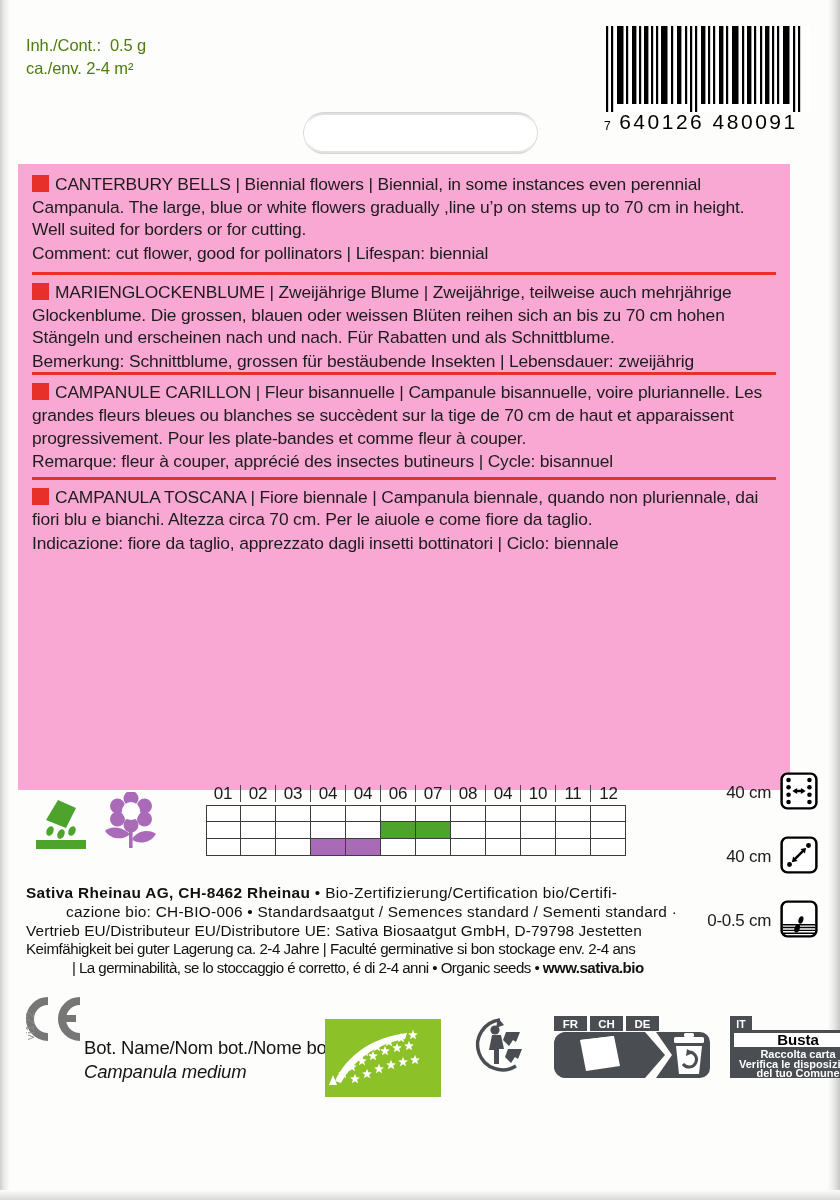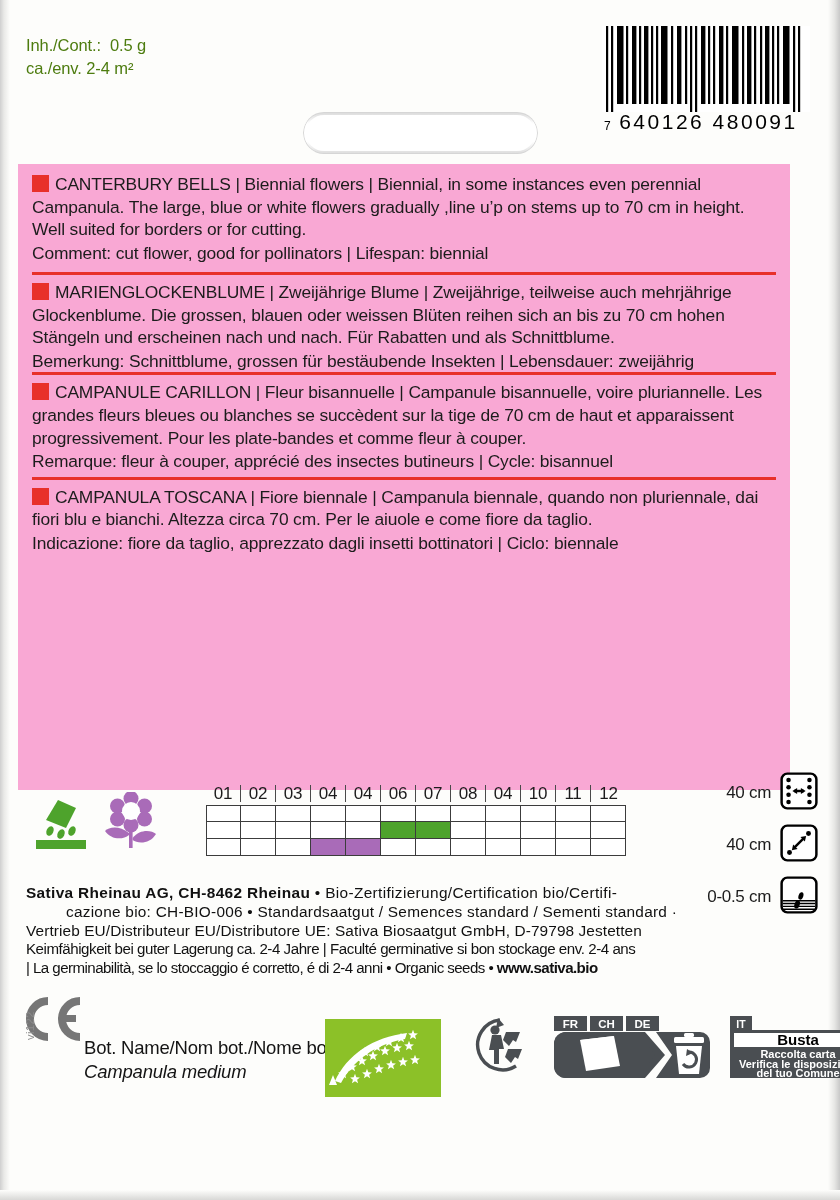--- a/index.html
+++ b/index.html
@@ -119,21 +119,21 @@
     width: 35px; height: 17px;
     border-right: 1.4px solid #3c3c3c;
     border-bottom: 1.4px solid #3c3c3c;
     background: #fff;
   }
   .cal-row:first-child .cal-cell { border-top: 1.4px solid #3c3c3c; }
   .cal-row .cal-cell:first-child { border-left: 1.4px solid #3c3c3c; }
 
   .spacing-col {
     position: absolute; right: 4px; top: 4px;
-    display: flex; flex-direction: column; gap: 10px;
+    display: flex; flex-direction: column; gap: 22px;
   }
   .spacing-row {
     display: flex; align-items: center; gap: 9px; justify-content: flex-end;
   }
   .spacing-label {
     font-size: 17px; color: #1c1c1c; letter-spacing: -0.3px;
     white-space: nowrap;
   }
   .spacing-icon { width: 38px; height: 38px; }
 
@@ -143,21 +143,21 @@
     width: 650px;
     font-size: 15.4px; line-height: 1.22; color: #111;
     letter-spacing: -0.1px;
   }
   .company b { font-weight: 700; }
   .c-line { white-space: nowrap; }
   .c-line.t1 { letter-spacing: 0.35px; }
   .c-line.t2 { letter-spacing: 0.25px; margin-left: 40px; }
   .c-line.t3 { letter-spacing: 0.1px; }
   .c-line.t4 { letter-spacing: -0.45px; font-size: 15.1px; }
-  .c-line.t5 { letter-spacing: -0.55px; font-size: 15.1px; }
+  .c-line.t5 { letter-spacing: -0.55px; font-size: 15.1px; margin-left: 46px; }
 
   
   .ce-mark { position: absolute; left: 22px; top: 996px; }
   .vcode {
     position: absolute; left: 24px; top: 1040px;
     font-size: 11px; color: #8c8c8c;
     transform: rotate(-90deg); transform-origin: left top;
     letter-spacing: 0.5px; white-space: nowrap;
   }
   .botname {

